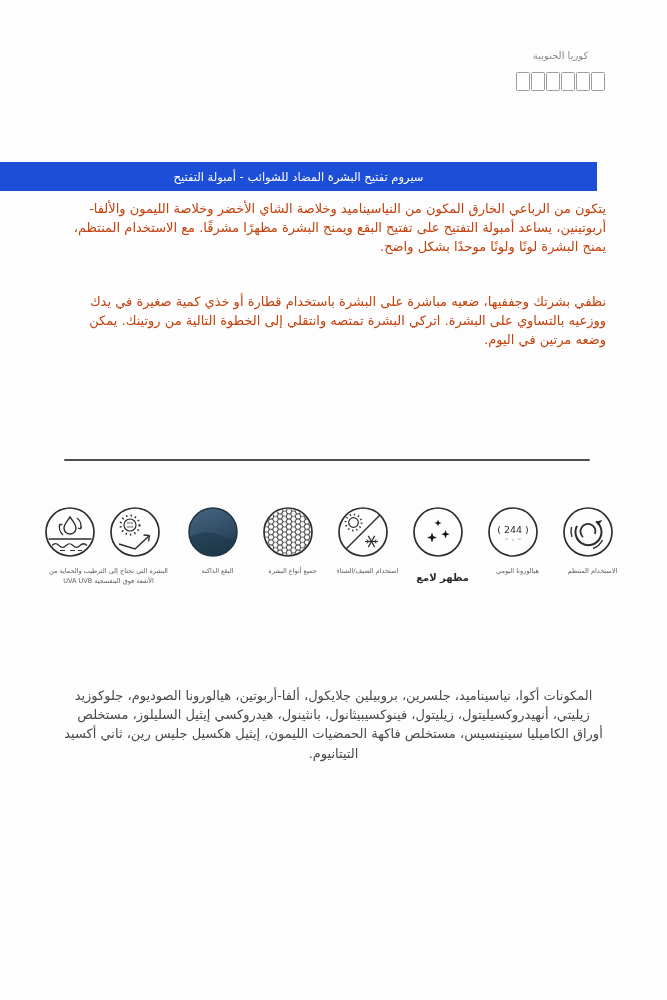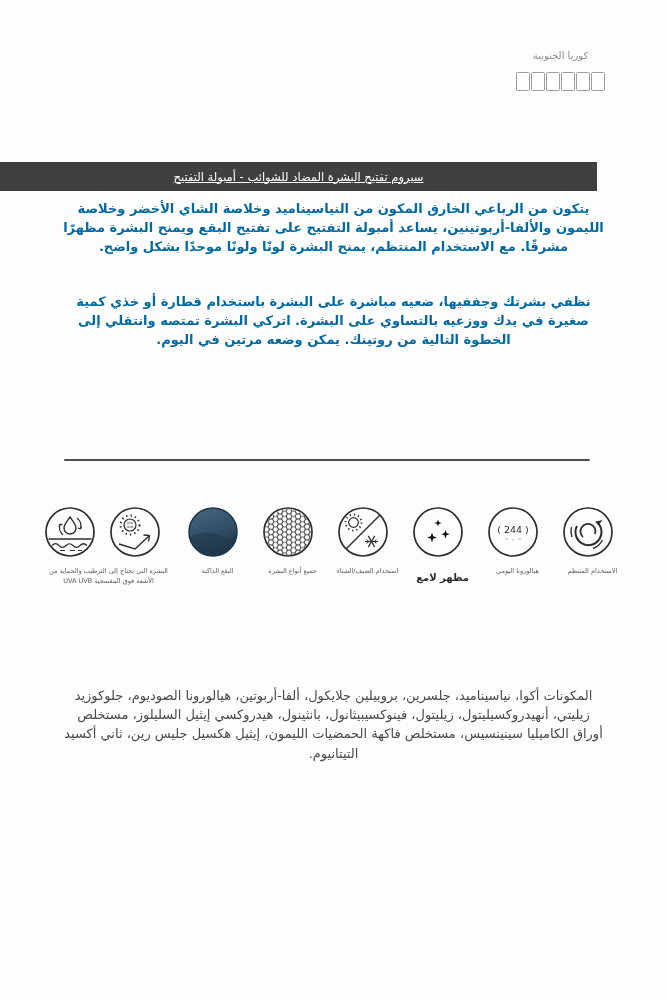--- a/index.html
+++ b/index.html
@@ -17,28 +17,28 @@
   .tofu-row{margin-top:11px;display:flex;gap:1px;justify-content:center;}
   .tofu{width:12px;height:17px;border:1.5px solid #9d9d9d;border-radius:1.5px;background:#fff;}
 
   .heading{
     position:absolute;top:126px;left:0;right:0;
     text-align:center;direction:rtl;
     font-size:17px;font-weight:bold;color:#3a3a3a;
   }
   .banner{
     position:absolute;top:162px;left:0;width:597px;height:29px;
-    background:#404040;color:#fff;
+    background:#1d4ed8;color:#fff;
     display:flex;align-items:center;justify-content:center;
-    font-size:11.5px;direction:rtl;text-decoration:underline;
+    font-size:11.5px;direction:rtl;
   }
   .para{
     position:absolute;left:61px;width:545px;
-    text-align:center;direction:rtl;
-    font-size:13px;line-height:1.45;color:#0369a1;font-weight:bold;
+    direction:rtl;
+    font-size:13px;line-height:1.45;color:#c2410c;
   }
   .para-composition{top:200px;}
   .para-usage{top:293px;}
   .divider{position:absolute;top:459px;left:64px;width:526px;height:2px;background:#4f4f4f;border-radius:1px;}
 
   
   .icons-row{
     position:absolute;top:506px;left:0;width:667px;
     display:flex;justify-content:center;align-items:flex-start;gap:13px;
   }

